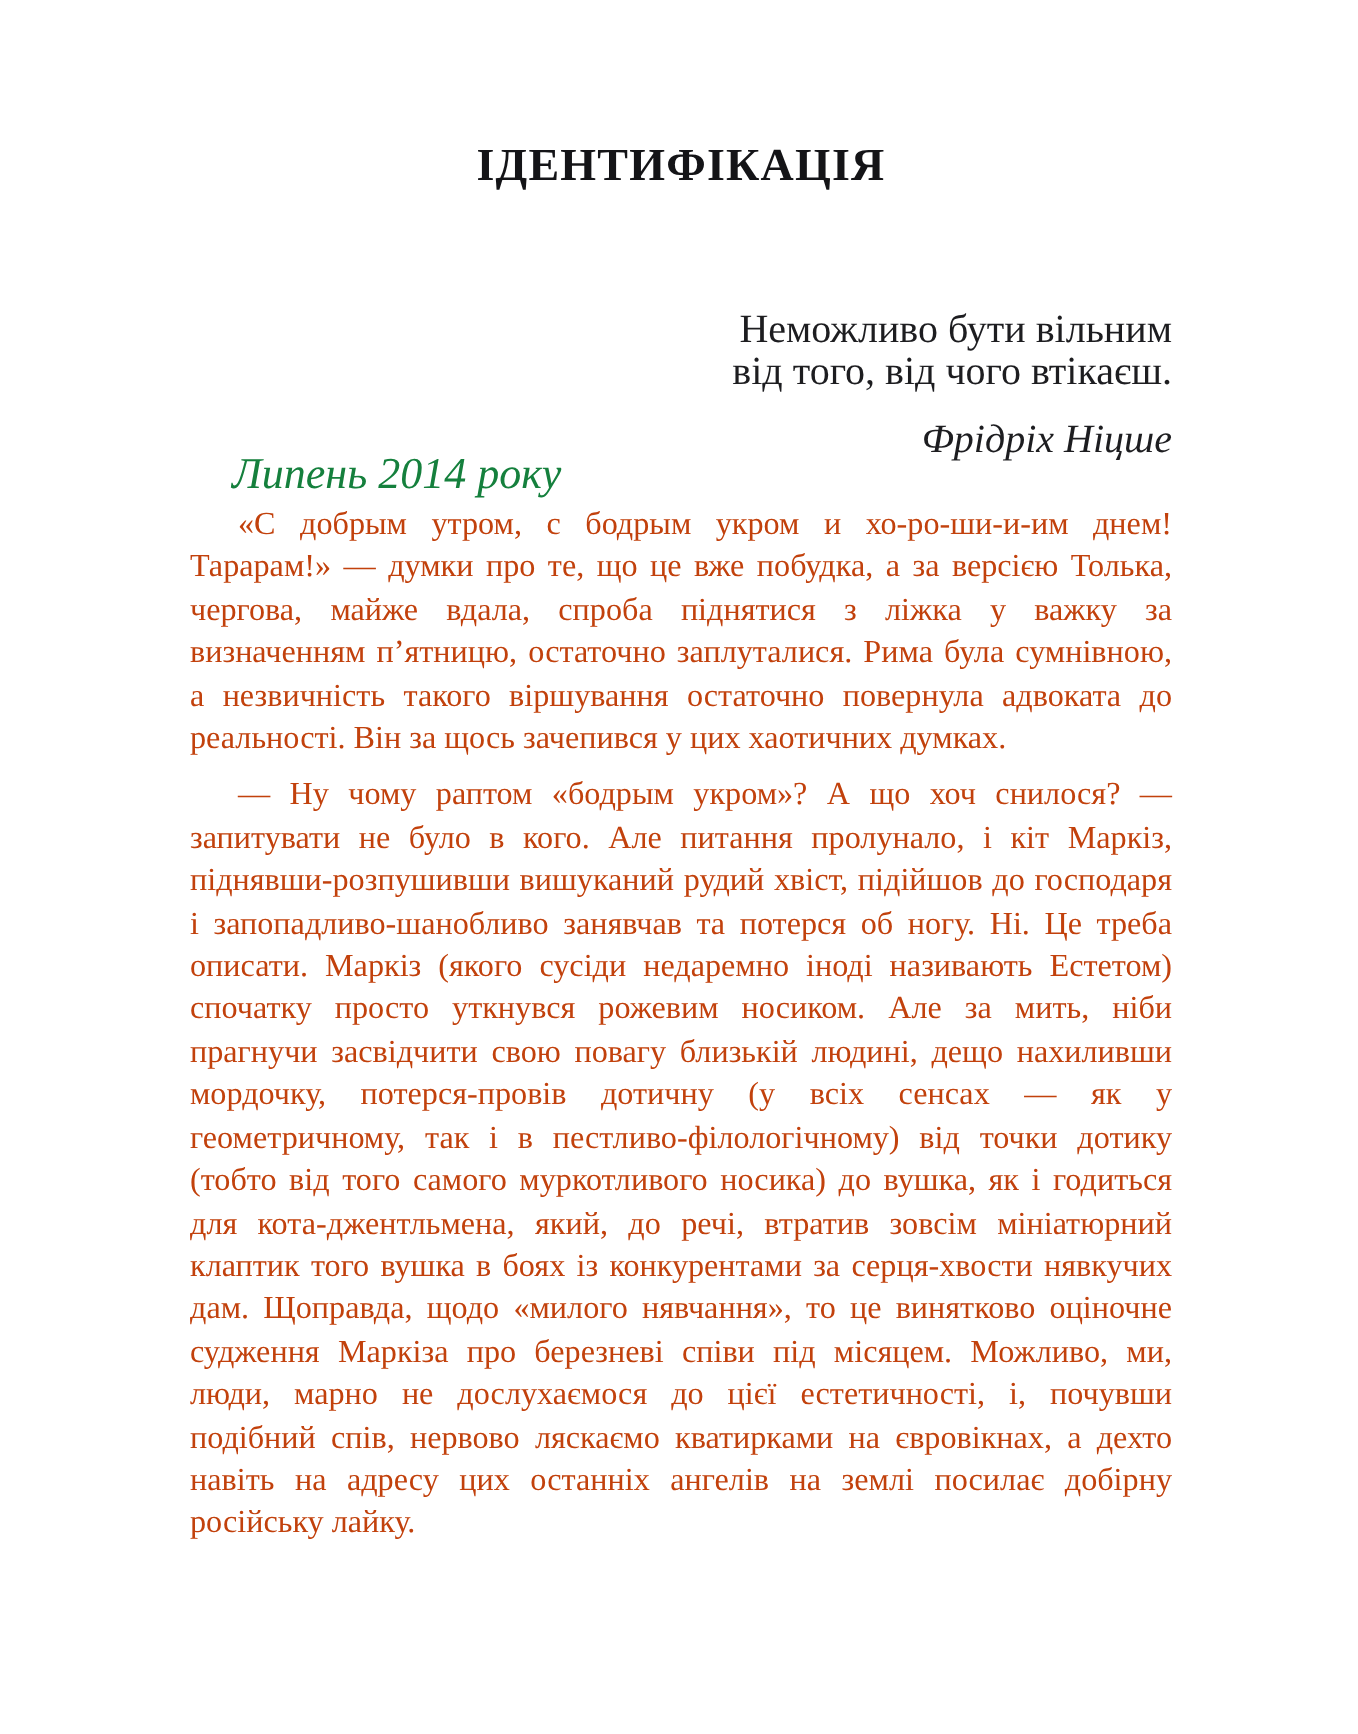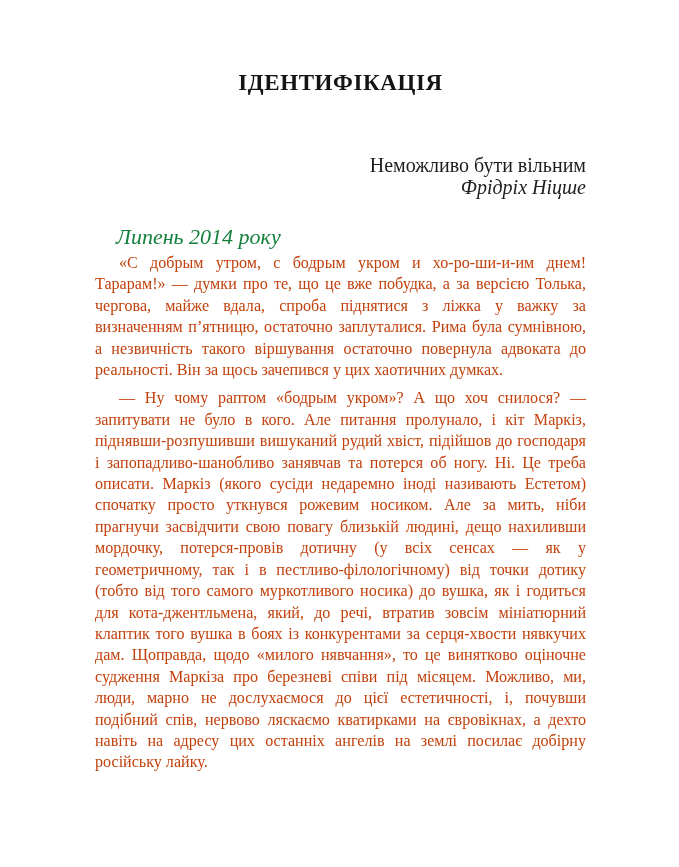--- a/index.html
+++ b/index.html
@@ -54,21 +54,21 @@
   }
 
   .epigraph-line {
     display: block;
     white-space: nowrap;
   }
 
   .epigraph-source {
     display: block;
     font-style: italic;
-    margin-top: 1px;
+    margin-top: 14px;
     white-space: nowrap;
   }
 
   .dateline {
     position: absolute;
     left: 0;
     top: 226px;
     width: 491px;
     font-style: italic;
     font-size: 22px;
@@ -104,20 +104,21 @@
 <body>
 
 <div class="page">
 
   <div class="content">
 
     <h1 class="chapter-title">ІДЕНТИФІКАЦІЯ</h1>
 
     <div class="epigraph">
       <span class="epigraph-line">Неможливо бути вільним</span>
+      <span class="epigraph-line">від того, від чого втікаєш.</span>
       <span class="epigraph-source">Фрідріх Ніцше</span>
     </div>
 
     <div class="dateline">Липень 2014 року</div>
 
     <div class="body-block">
       <p class="para">«С добрым утром, с бодрым укром и хо-ро-ши-и-им днем! Тарарам!» — думки про те, що це вже побудка, а за версією Толька, чергова, майже вдала, спроба піднятися з ліжка у важку за визначенням п’ятницю, остаточно заплуталися. Рима була сумнівною, а незвичність такого віршування остаточно повернула адвоката до реальності. Він за щось зачепився у цих хаотичних думках.</p>
       <p class="para spaced-before">— Ну чому раптом «бодрым укром»? А що хоч снилося? — запитувати не було в кого. Але питання пролунало, і кіт Маркіз, піднявши-розпушивши вишуканий рудий хвіст, підійшов до господаря і запопадливо-шанобливо занявчав та потерся об ногу. Ні. Це треба описати. Маркіз (якого сусіди недаремно іноді називають Естетом) спочатку просто уткнувся рожевим носиком. Але за мить, ніби прагнучи засвідчити свою повагу близькій людині, дещо нахиливши мордочку, потерся-провів дотичну (у всіх сенсах — як у геометричному, так і в пестливо-філологічному) від точки дотику (тобто від того самого муркотливого носика) до вушка, як і годиться для кота-джентльмена, який, до речі, втратив зовсім мініатюрний клаптик того вушка в боях із конкурентами за серця-хвости нявкучих дам. Щоправда, щодо «милого нявчання», то це винятково оціночне судження Маркіза про березневі співи під місяцем. Можливо, ми, люди, марно не дослухаємося до цієї естетичності, і, почувши подібний спів, нервово ляскаємо кватирками на євровікнах, а дехто навіть на адресу цих останніх ангелів на землі посилає добірну російську лайку.</p>
     </div>
 

